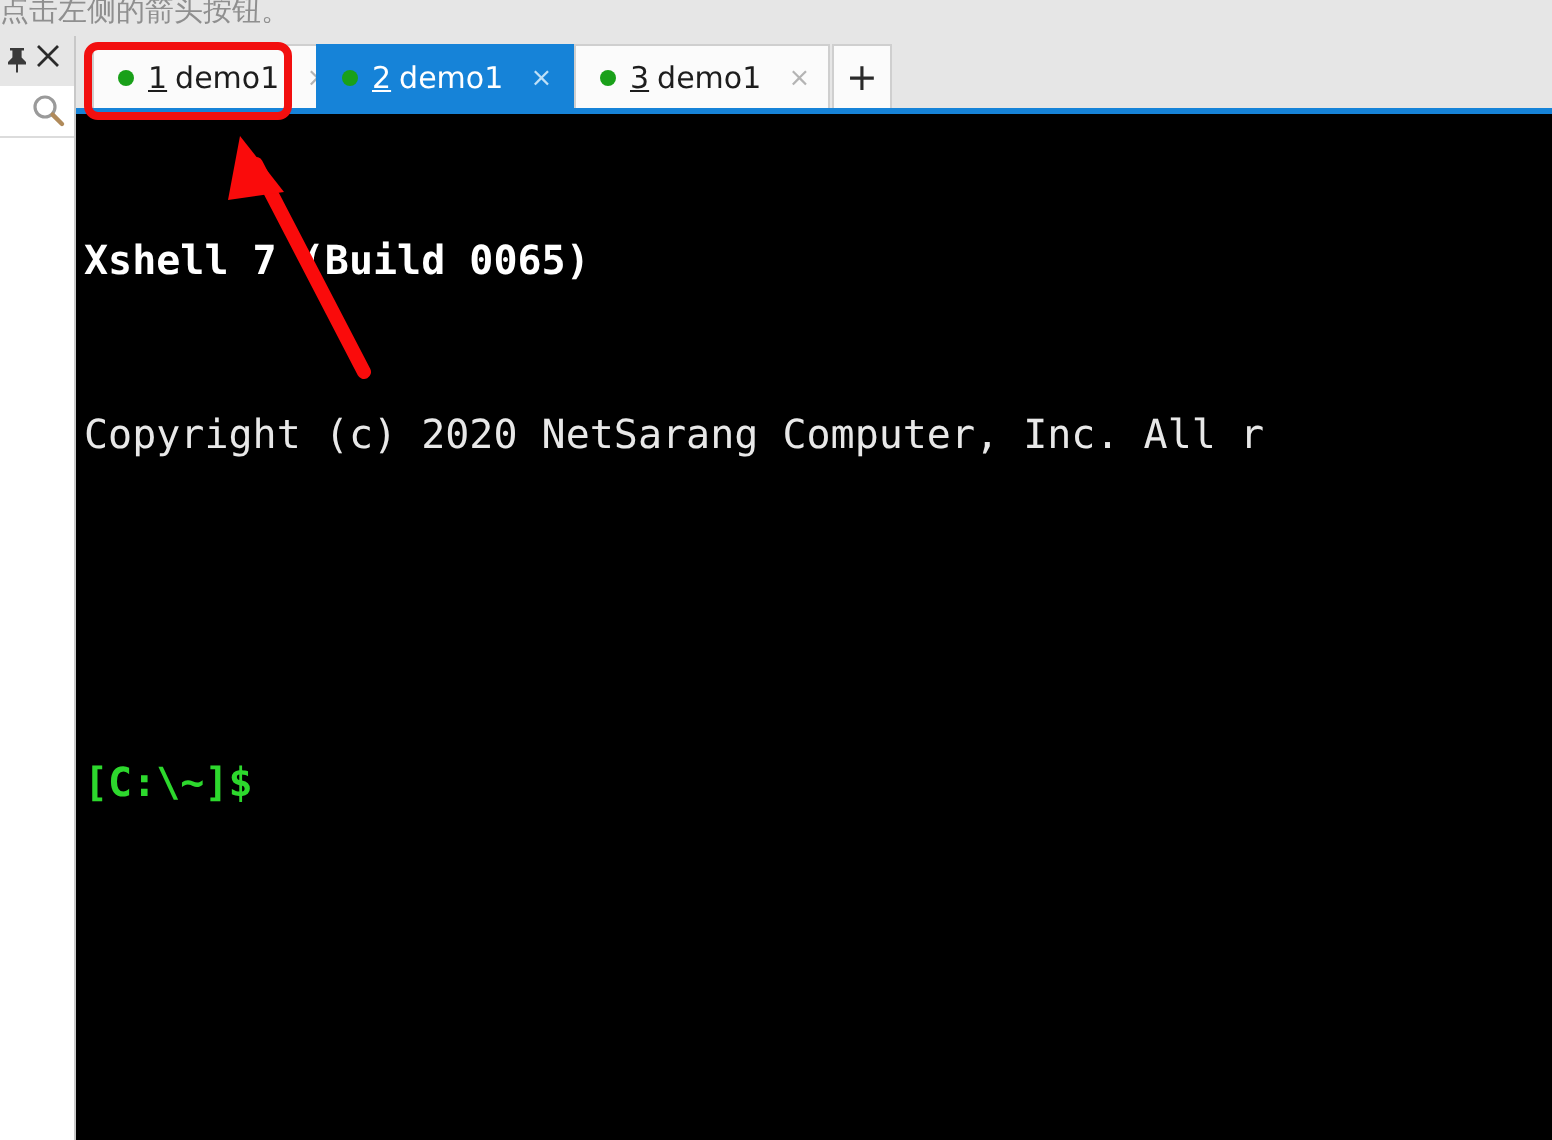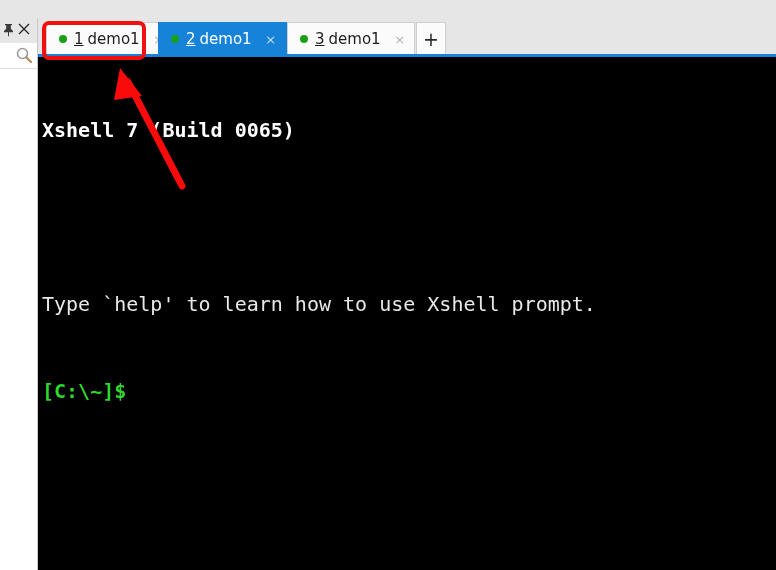--- a/index.html
+++ b/index.html
@@ -204,20 +204,23 @@
     white-space: nowrap;
     pointer-events: none;
     letter-spacing: 1px;
   }
 </style>
 </head>
 <body>
 
 <div id="app">
 
+  <div class="hint-strip">
+    <div class="hint-text">点击左侧的箭头按钮。</div>
+  </div>
 
   <div class="left-col">
     <div class="left-tools">
       <div class="pin-icon">
         <svg width="15" height="16" viewBox="0 0 15 16" aria-hidden="true">
           <path d="M4 2 h7 v1.2 h-1.2 v3.6 l2.2 2.2 v1.2 h-4 v4 h-1 v-4 h-4 v-1.2 l2.2 -2.2 v-3.6 h-1.2 z" fill="#3a3a3a"></path>
         </svg>
       </div>
       <div class="close-x">
         <svg width="12" height="12" viewBox="0 0 12 12" aria-hidden="true">
@@ -257,22 +260,22 @@
       <span class="tlabel">demo1</span>
       <span class="tclose">×</span>
     </div>
 
     <div class="tab-add">+</div>
   </div>
   <div class="tab-underline"></div>
 
   <div class="terminal">
     <div class="term-line b-white">Xshell 7 (Build 0065)</div>
+    <div class="term-line">Copyright (c) 2020 NetSarang Computer, Inc. All r</div>
     <div class="term-line">&nbsp;</div>
-    <div class="term-line">Type `help' to learn how to use Xshell prompt.</div>
     <div class="term-line green">[C:\~]$</div>
     <div class="term-line">&nbsp;</div>
     
     
     
     
     
     
     
     

